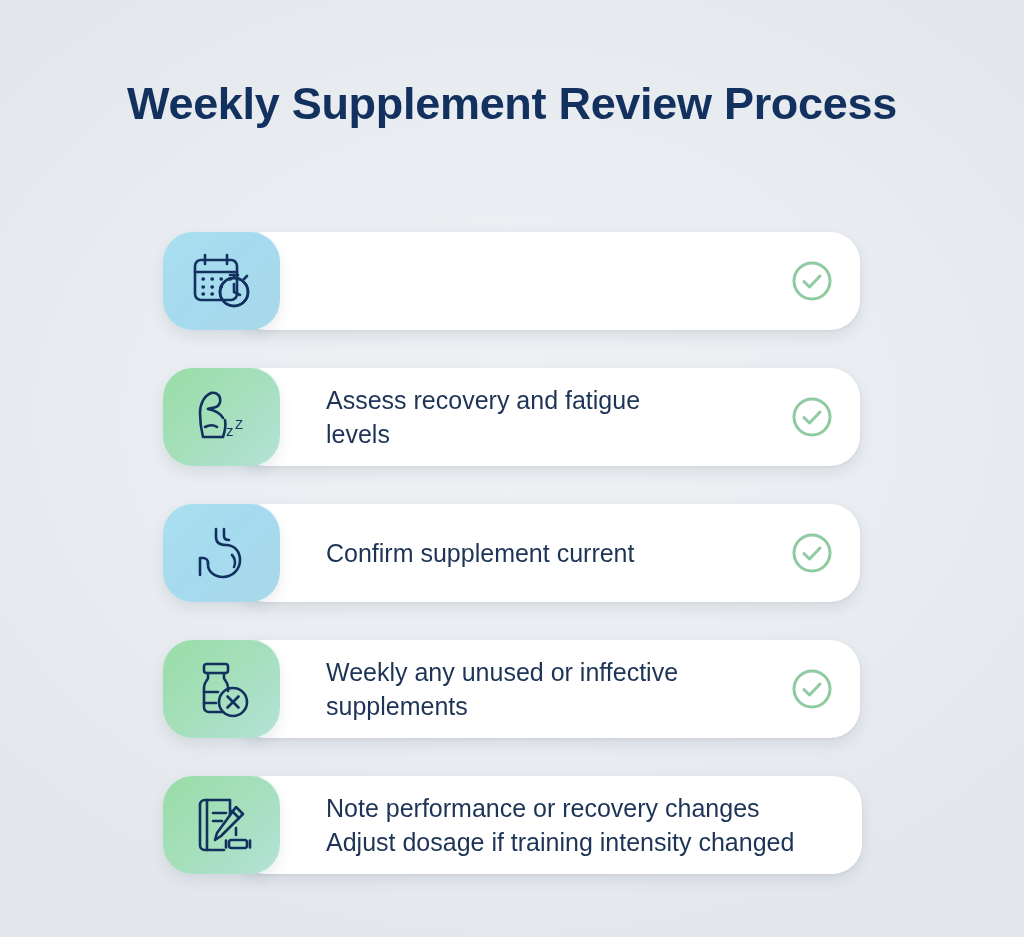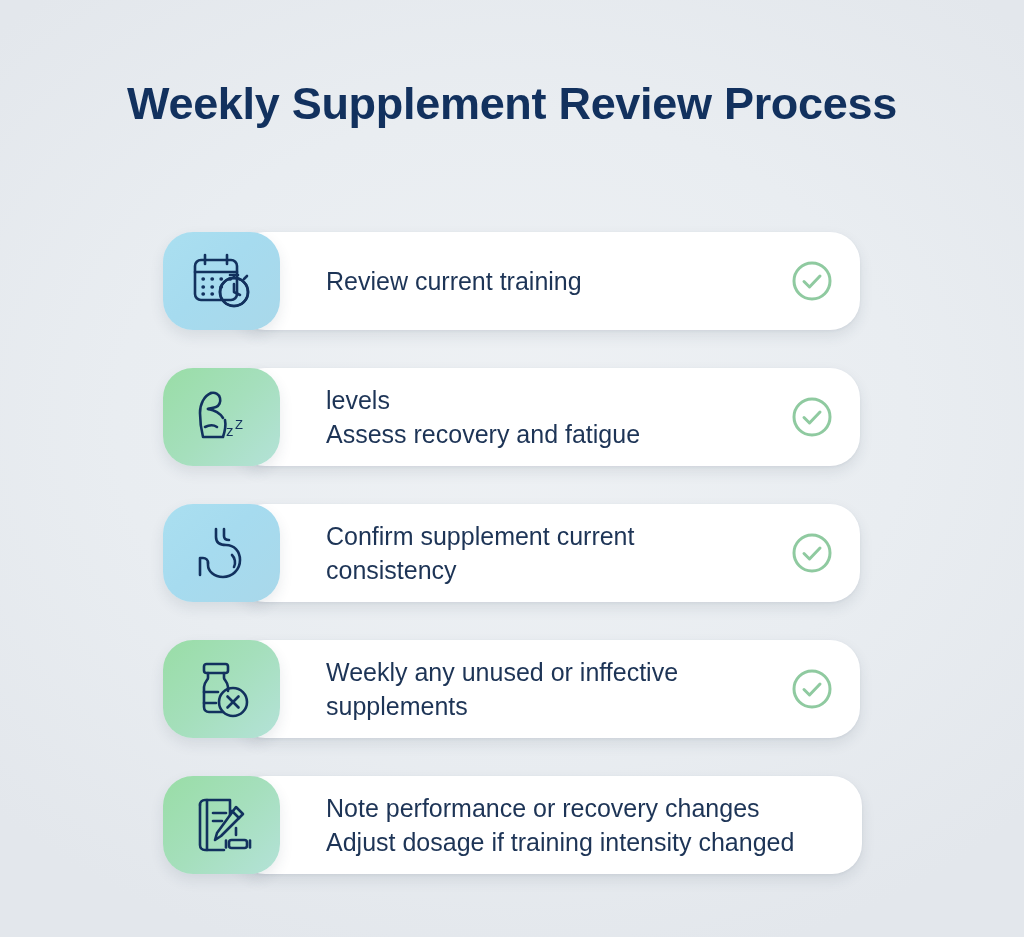--- a/index.html
+++ b/index.html
@@ -148,21 +148,20 @@
             <circle cx="45" cy="41" r="14" fill="#ffffff" fill-opacity="0"></circle>
             <circle cx="45" cy="41" r="14"></circle>
             <line x1="41" y1="24" x2="49" y2="24"></line>
             <line x1="45" y1="24" x2="45" y2="27"></line>
             <line x1="55" y1="28" x2="58" y2="25"></line>
             <polyline points="45,33 45,41 51,44"></polyline>
           </svg>
         </span>
       </div>
       <div class="step-text">
-        <div class="step-line">Review current training</div>
       </div>
       <span class="check-icon">
         <svg width="48" height="48" viewBox="0 0 48 48" fill="none" stroke="#8fcaa0" stroke-width="3" stroke-linecap="round" stroke-linejoin="round">
           <circle cx="24" cy="24" r="18"></circle>
           <polyline points="16,24.5 21.5,30 32,19"></polyline>
         </svg>
       </span>
     </div>
 
     <div class="step-row">
@@ -173,22 +172,22 @@
             <path d="M22 6 C15 9 11 17 11 26 C11 34 12 42 14 50 L34 50 C36 44 37 38 36 33"></path>
             <path d="M22 6 C26 5 30 7 31 11 C32 15 30 19 27 20 C24 21 21 21 19 22"></path>
             <path d="M19 22 C25 23 31 26 34 31"></path>
             <path d="M16 40 C20 38 25 38 28 40"></path>
             <text x="37" y="49" font-family="Liberation Sans, sans-serif" font-size="15" fill="#12315e" stroke="none">z</text>
             <text x="46" y="42" font-family="Liberation Sans, sans-serif" font-size="13" fill="#12315e" stroke="none">Z</text>
           </svg>
         </span>
       </div>
       <div class="step-text">
+        <div class="step-line">Assess recovery and fatigue</div>
         <div class="step-line">levels</div>
-        <div class="step-line">Assess recovery and fatigue</div>
       </div>
       <span class="check-icon">
         <svg width="48" height="48" viewBox="0 0 48 48" fill="none" stroke="#8fcaa0" stroke-width="3" stroke-linecap="round" stroke-linejoin="round">
           <circle cx="24" cy="24" r="18"></circle>
           <polyline points="16,24.5 21.5,30 32,19"></polyline>
         </svg>
       </span>
     </div>
 
     <div class="step-row">
@@ -198,21 +197,20 @@
           <svg width="60" height="60" viewBox="0 0 60 60" fill="none" stroke="#12315e" stroke-width="2.6" stroke-linecap="round" stroke-linejoin="round">
             <path d="M24 6 L24 14 C24 20 28 22 34 22 C42 22 48 28 48 37 C48 47 40 54 31 54 C22 54 16 48 16 42 L16 40"></path>
             <path d="M32 6 L32 13 C32 16 34 17 37 17"></path>
             <path d="M16 40 C16 37 14 35 11 35 L8 35 L8 52"></path>
             <path d="M40 32 C43 35 44 40 42 44"></path>
           </svg>
         </span>
       </div>
       <div class="step-text">
         <div class="step-line">Confirm supplement current</div>
-        <div class="step-line">consistency</div>
       </div>
       <span class="check-icon">
         <svg width="48" height="48" viewBox="0 0 48 48" fill="none" stroke="#8fcaa0" stroke-width="3" stroke-linecap="round" stroke-linejoin="round">
           <circle cx="24" cy="24" r="18"></circle>
           <polyline points="16,24.5 21.5,30 32,19"></polyline>
         </svg>
       </span>
     </div>
 
     <div class="step-row">

